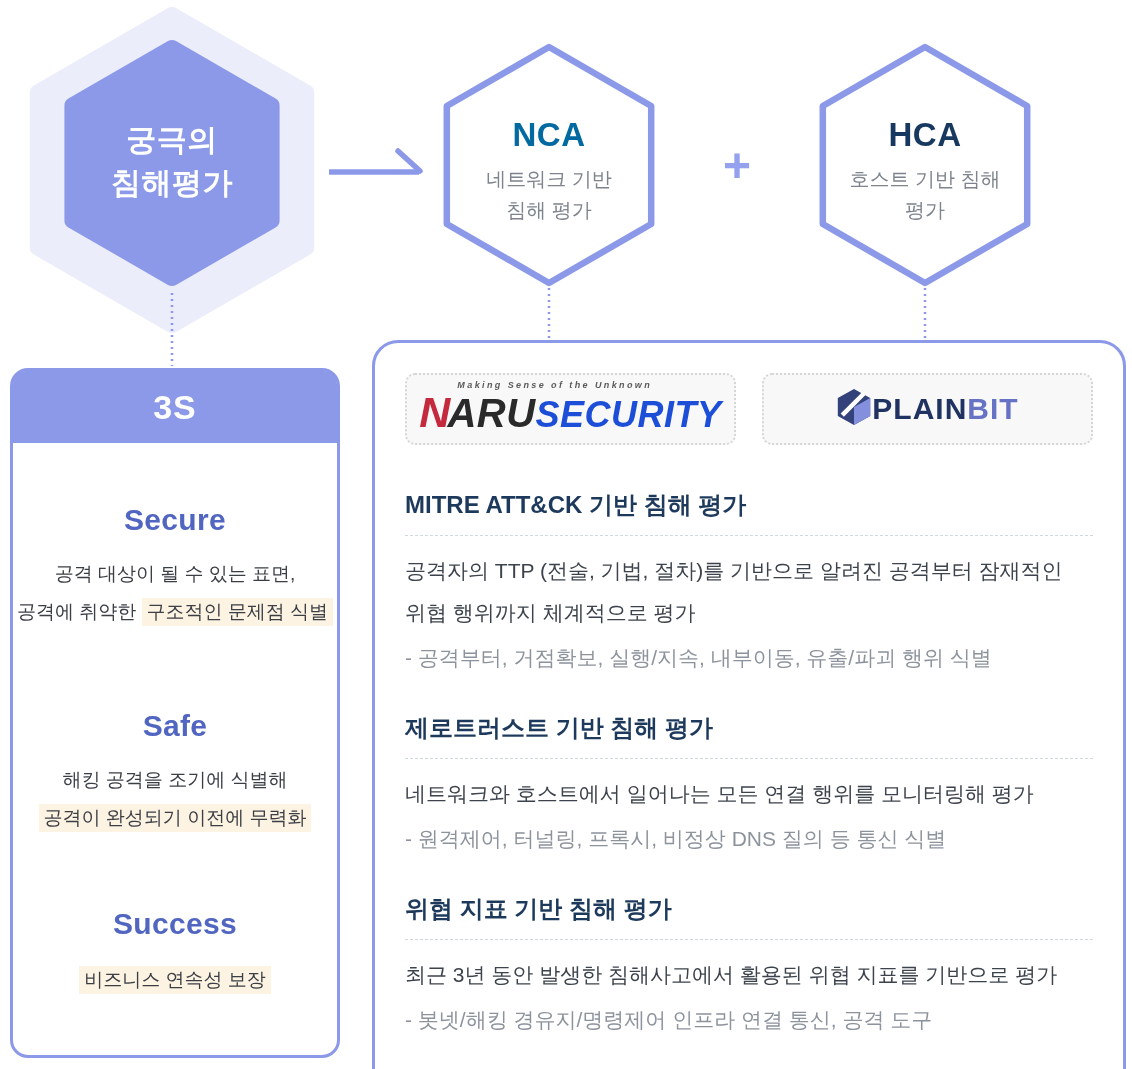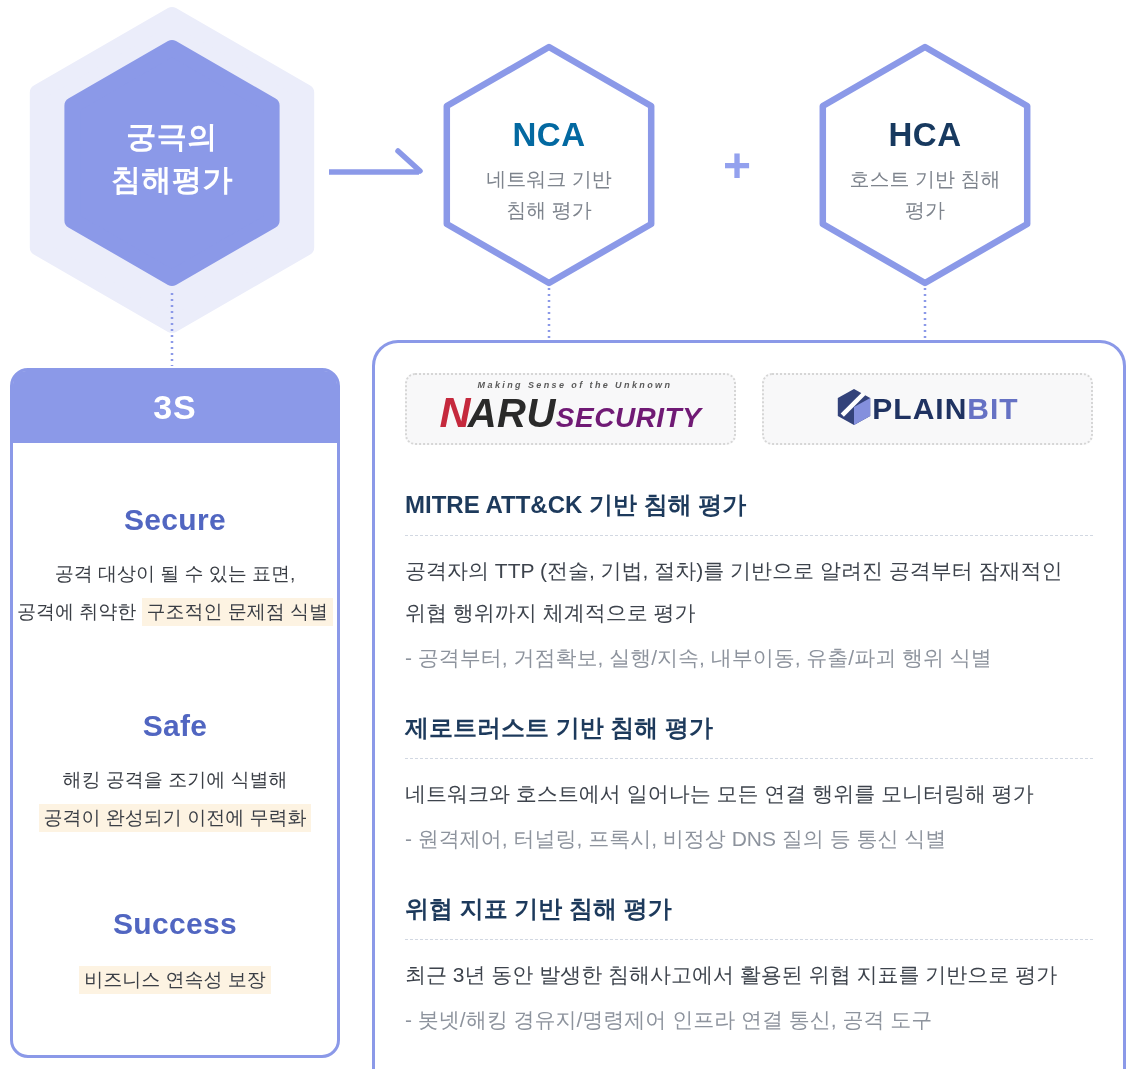--- a/index.html
+++ b/index.html
@@ -5,21 +5,21 @@
   html,body{margin:0;padding:0;background:#fff;}
   .stage{
     position:relative;width:1132px;height:1069px;background:#fff;
     font-family:"Liberation Sans",sans-serif;overflow:hidden;
   }
   svg.shapes{position:absolute;left:0;top:0;width:1132px;height:1069px;}
 
   
   .main-hex-label{
     position:absolute;left:72px;top:118px;width:200px;text-align:center;
-    color:#fff;font-size:30px;font-weight:700;line-height:43px;letter-spacing:.5px;font-family:Liberation Mono, monospace;
+    color:#fff;font-size:30px;font-weight:700;line-height:43px;letter-spacing:.5px;
   }
   .nca-title{
     position:absolute;left:479px;top:116px;width:140px;text-align:center;
     font-size:33px;font-weight:700;color:#0369a1;letter-spacing:.5px;
   }
   .nca-sub{
     position:absolute;left:464px;top:164px;width:170px;text-align:center;
     font-size:20px;line-height:31px;color:#7e848d;word-break:keep-all;
   }
   .hca-title{
@@ -66,21 +66,21 @@
     padding:30px 30px 0 30px;
   }
   .logo-row{display:flex;gap:26px;}
   .logo-box{
     flex:1;height:72px;background:#f8f8f9;border:2px dotted #d6d6d6;border-radius:10px;
     display:flex;align-items:center;justify-content:center;box-sizing:border-box;
   }
   .naru-logo{position:relative;display:flex;align-items:baseline;white-space:nowrap;padding-top:8px;}
   .naru-n{font-style:italic;font-weight:700;font-size:43px;color:#c5293d;line-height:1;}
   .naru-aru{font-style:italic;font-weight:700;font-size:40px;color:#2a2a2a;letter-spacing:.5px;margin-left:-3px;}
-  .naru-sec{font-style:italic;font-weight:700;font-size:28px;color:#701a75;letter-spacing:.5px;}
+  .naru-sec{font-style:italic;font-weight:700;font-size:36px;color:#1d4ed8;letter-spacing:.5px;}
   .naru-tagline{
     position:absolute;top:-3px;left:38px;font-size:9px;letter-spacing:2.4px;
     color:#5a5a5a;font-style:italic;white-space:nowrap;font-weight:600;
   }
   .pb-logo{display:flex;align-items:center;}
   .pb-word{font-size:30px;font-weight:700;letter-spacing:1px;}
   .pb-plain{color:#1f3261;}
   .pb-bit{color:#6672c4;}
 
   .rp-section{margin-top:40px;}

